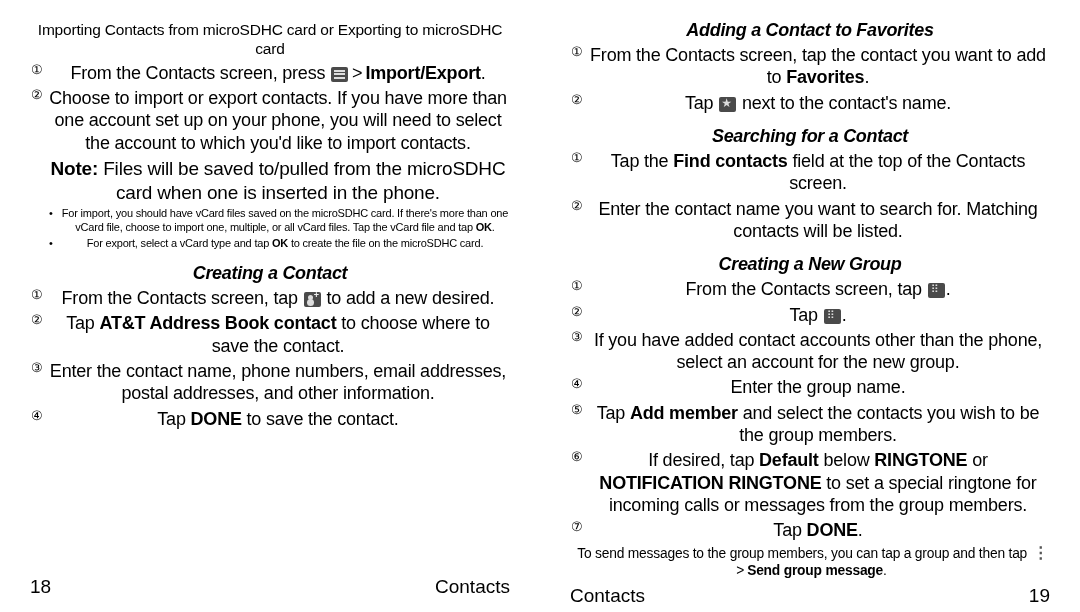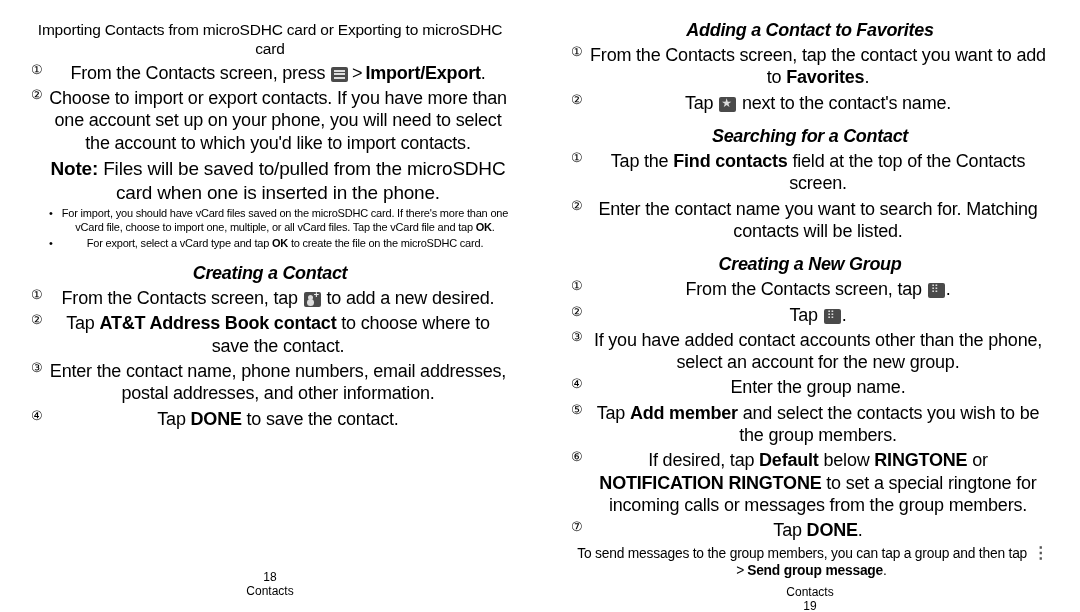--- a/index.html
+++ b/index.html
@@ -21,21 +21,21 @@
   ol.circled > li.n4::before { content: "\2463"; }
   ol.circled > li.n5::before { content: "\2464"; }
   ol.circled > li.n6::before { content: "\2465"; }
   ol.circled > li.n7::before { content: "\2466"; }
   .note { font-size: 19px; line-height: 1.24; margin: 3px 0 3px 16px; letter-spacing: -0.2px;}
   ul.bullets { list-style: none; padding-left: 30px; margin-top: 2px; }
   ul.bullets > li { position: relative; font-size: 11px; line-height: 1.24; margin-bottom: 3px; letter-spacing: -0.2px;}
   ul.bullets > li::before { content: "•"; position: absolute; left: -11px; top: 0; font-size: 11px; }
   .para { font-size: 13.8px; line-height: 1.24; margin-top: 3px; letter-spacing: -0.2px;}
   b, strong { font-weight: 700; }
-  .footer { display: flex; justify-content: space-between; font-size: 12px; padding-top: 6px; flex-direction: column; }
+  .footer { display: flex; justify-content: space-between; font-size: 19px; padding-top: 6px; }
   .footer.right { }
   .icon {
     display: inline-block; vertical-align: -3px;
     width: 17px; height: 15px; background: #4a4a4a; border-radius: 2px;
     margin: 0 1px;
     position: relative;
   }
   .icon.menu::after {
     content: ""; position: absolute; left: 3px; right: 3px; top: 3px; bottom: 3px;
     background: linear-gradient(#ddd,#ddd) 0 0/100% 2px no-repeat,

